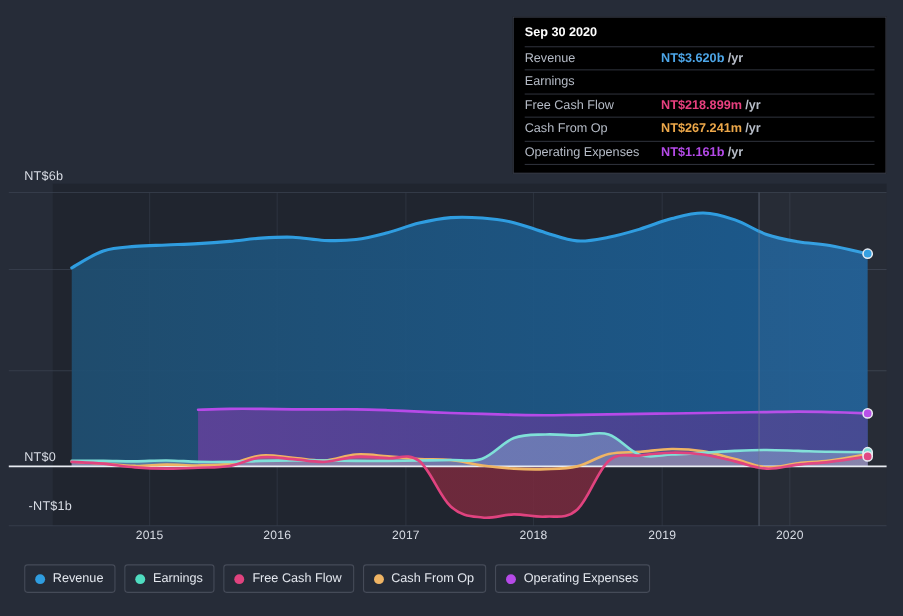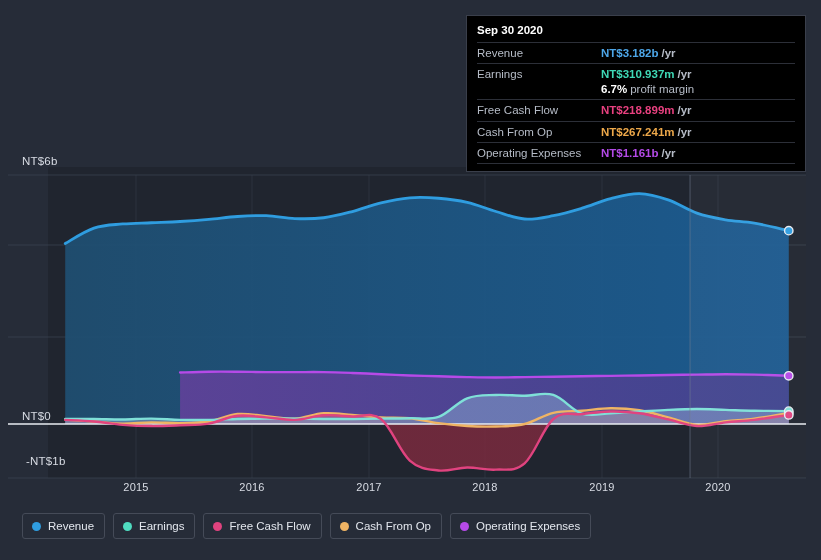--- a/index.html
+++ b/index.html
@@ -184,30 +184,25 @@
   <div class="xlabel" style="left:369px; top:481px;">2017</div>
   <div class="xlabel" style="left:485px; top:481px;">2018</div>
   <div class="xlabel" style="left:602px; top:481px;">2019</div>
   <div class="xlabel" style="left:718px; top:481px;">2020</div>
 
   <div id="tooltip">
     <div class="tt-date">Sep 30 2020</div>
 
     <div class="tt-row">
       <span class="tt-label">Revenue</span>
-      <span><span class="tt-val" style="color:#4da6e8">NT$3.182b</span><span class="tt-unit">/yr</span></span>
+      <span><span class="tt-val" style="color:#4da6e8">NT$3.620b</span><span class="tt-unit">/yr</span></span>
     </div>
 
     <div class="tt-row">
       <span class="tt-label">Earnings</span>
-      <span>
-        <span class="tt-val" style="color:#3fd8b6">NT$310.937m</span><span class="tt-unit">/yr</span>
-        <br>
-        <span class="tt-sub">6.7%</span><span class="tt-sub-txt">profit margin</span>
-      </span>
     </div>
 
     <div class="tt-row">
       <span class="tt-label">Free Cash Flow</span>
       <span><span class="tt-val" style="color:#e8407f">NT$218.899m</span><span class="tt-unit">/yr</span></span>
     </div>
 
     <div class="tt-row">
       <span class="tt-label">Cash From Op</span>
       <span><span class="tt-val" style="color:#eda84a">NT$267.241m</span><span class="tt-unit">/yr</span></span>

